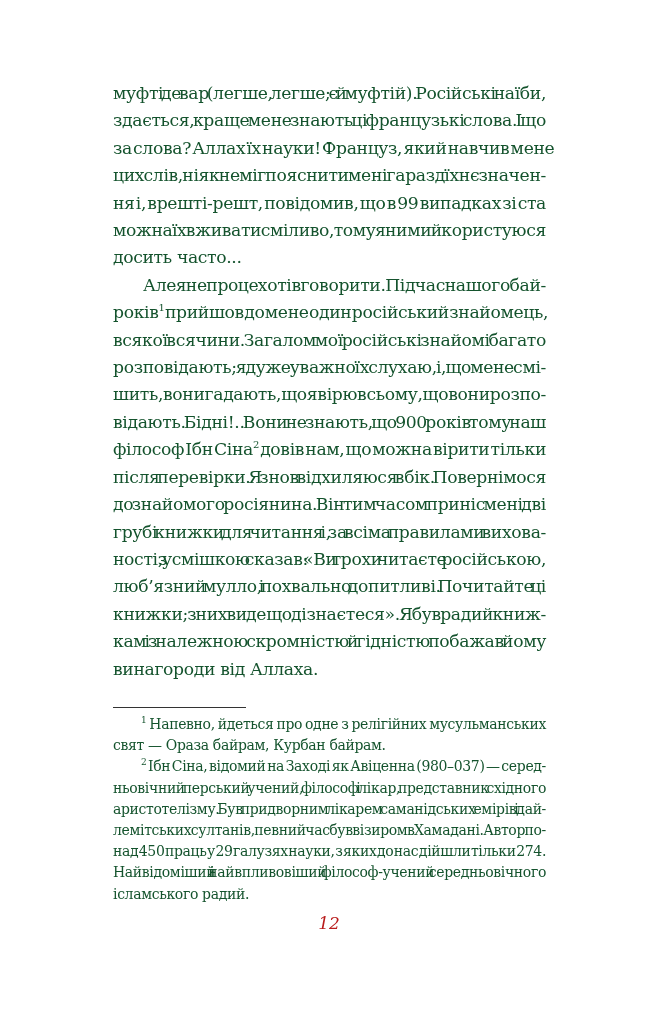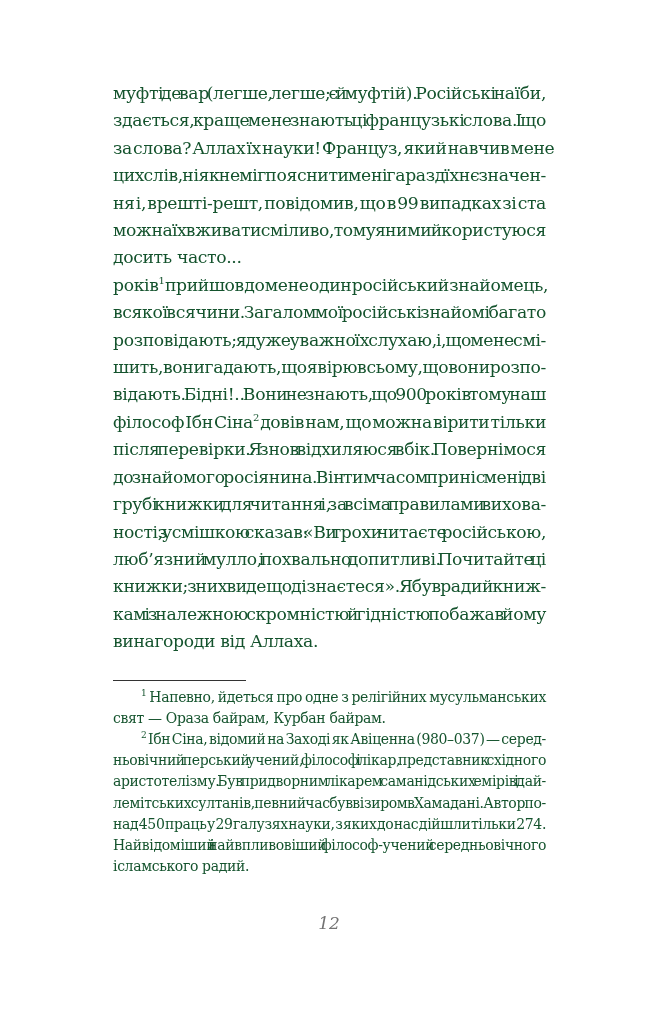--- a/index.html
+++ b/index.html
@@ -16,36 +16,37 @@
   sup { font-size: 10px; line-height: 0; vertical-align: 7px; }
   .rule { width: 133px; border-top: 1px solid #333; margin-top: 24px; margin-bottom: 6px; }
   .notes { font-size: 14px; line-height: 21.2px; }
   .notes .line { display: block; white-space: nowrap; text-align: justify; text-align-last: justify; }
   .notes .line.last { text-align-last: left; }
   .notes .line.indent { padding-left: 28px; }
   .notes sup { font-size: 9px; vertical-align: 6px; }
   .page-number {
     position: absolute; left: 0; width: 658px; top: 913px; text-align: center;
     font-family: "DejaVu Serif", "Liberation Serif", serif; font-style: italic;
-    font-size: 17px; color: #737373;
+    font-size: 17px; color: #b91c1c;
   }
   .body-text, .notes { letter-spacing: -0.35px; }
 </style>
 </head>
 <body>
 
 <div class="page">
   <div class="body-text">
     <span class="line" style="word-spacing: -7.23611px;">муфті де вар (легше, легше; є й муфтій). Російські наїби,</span>
     <span class="line" style="word-spacing: -6.65625px;">здається, краще мене знають ці французькі слова. І що</span>
     <span class="line" style="word-spacing: -3.94336px;">за слова? Аллах їх науки! Француз, який навчив мене</span>
     <span class="line" style="word-spacing: -5.73264px;">цих слів, ніяк не міг пояснити мені гаразд їхнє значен-</span>
     <span class="line" style="word-spacing: -3.86111px;">ня і, врешті-решт, повідомив, що в 99 випадках зі ста</span>
     <span class="line" style="word-spacing: -5.67773px;">можна їх вживати сміливо, тому я ними й користуюся</span>
     <span class="line last">досить часто...</span>
+    <span class="line indent" style="word-spacing: -5.49219px;">Але я не про це хотів говорити. Під час нашого бай-</span>
     <span class="line" style="word-spacing: -4.73438px;"><span>років</span><sup>1</sup> <span>прийшов до мене один російський знайомець,</span></span>
     <span class="line" style="word-spacing: -6.38542px;">всякої всячини. Загалом мої російські знайомі багато</span>
     <span class="line" style="word-spacing: -5.95139px;">розповідають; я дуже уважно їх слухаю, і, що мене смі-</span>
     <span class="line" style="word-spacing: -5.10069px;">шить, вони гадають, що я вірю всьому, що вони розпо-</span>
     <span class="line" style="word-spacing: -6.78125px;">відають. Бідні!.. Вони не знають, що 900 років тому наш</span>
     <span class="line" style="word-spacing: -3.97266px;"><span>філософ Ібн Сіна</span><sup>2</sup> <span>довів нам, що можна вірити тільки</span></span>
     <span class="line" style="word-spacing: -7.40885px;">після перевірки. Я знов відхиляюся вбік. Повернімося</span>
     <span class="line" style="word-spacing: -6.50586px;">до знайомого росіянина. Він тим часом приніс мені дві</span>
     <span class="line" style="word-spacing: -7.98047px;">грубі книжки для читання і, за всіма правилами вихова-</span>
     <span class="line" style="word-spacing: -10.0759px;">ності, з усмішкою сказав: «Ви трохи читаєте російською,</span>

